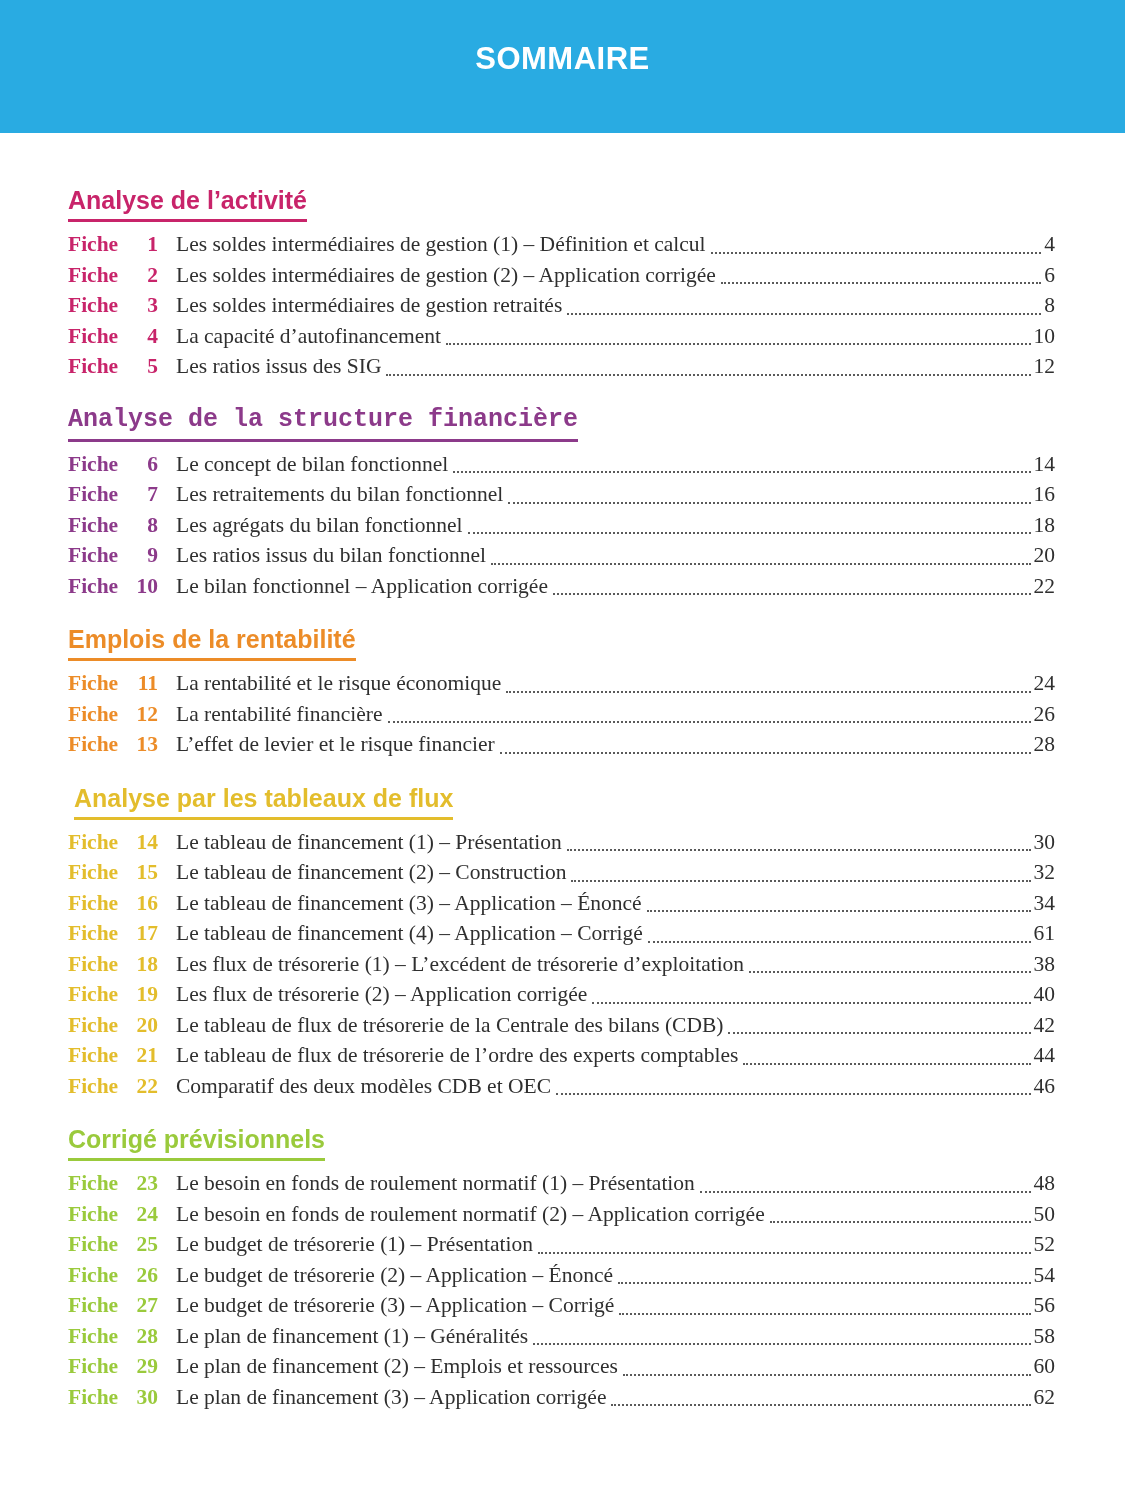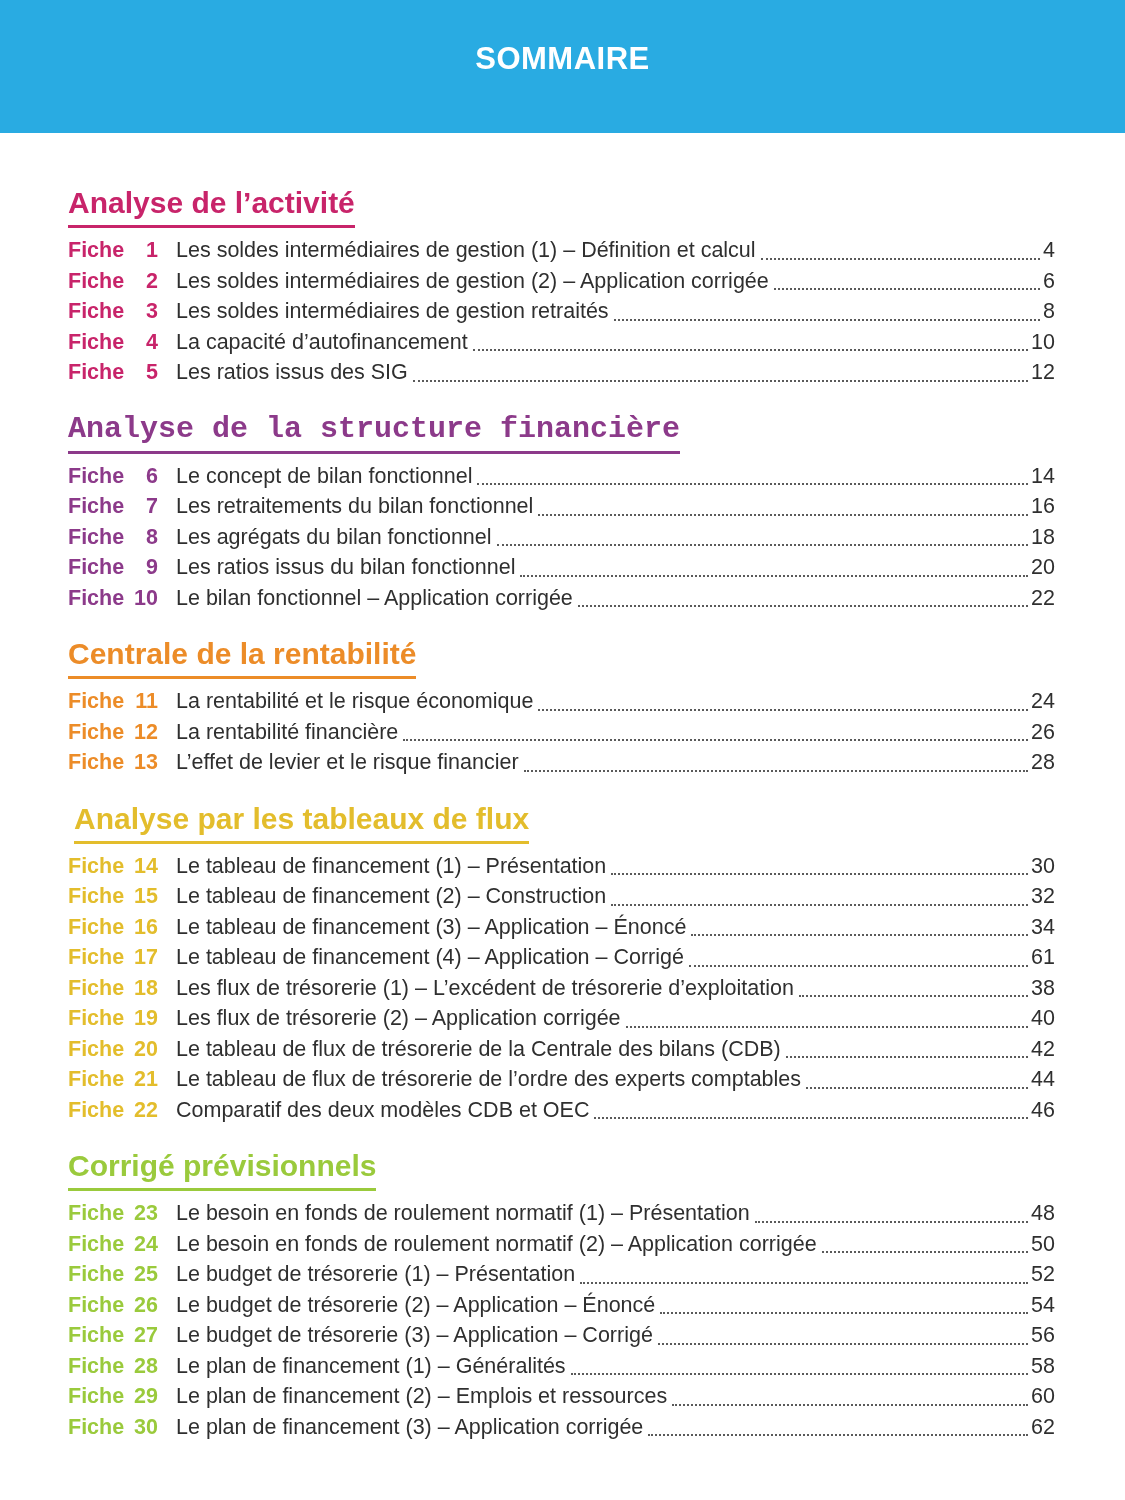--- a/index.html
+++ b/index.html
@@ -28,33 +28,34 @@
     letter-spacing: 0.5px;
     margin: 0;
     padding-bottom: 16px;
   }
   .content {
     padding: 52px 70px 0 68px;
   }
   .toc-section { margin-bottom: 20px; }
   .section-heading {
     display: inline-block;
-    font-size: 30px;
+    font-size: 25px;
     font-weight: 700;
     line-height: 1.2;
     padding-bottom: 4px;
     border-bottom: 3px solid currentColor;
     margin: 0 0 10px 0;
   }
   .entry-row {
     display: flex;
     align-items: baseline;
     height: 30.5px;
     font-size: 21.5px;
     color: #2f2f2f;
+    font-family: Liberation Serif, serif;
   }
   .fiche-label {
     display: inline-flex;
     justify-content: space-between;
     width: 90px;
     flex: none;
     font-weight: 700;
   }
   .entry-title {
     flex: none;
@@ -186,21 +187,21 @@
               <span>10</span>
             </span>
     <span class="entry-title">Le bilan fonctionnel – Application corrigée</span>
     <span class="dot-leader"></span>
     <span class="entry-page">22</span>
   </div>
 </div>
   </section>
 
   <section class="toc-section">
-    <h2 class="section-heading" style="color: rgb(236, 140, 40);">Centrale de la rentabilité</h2>
+    <h2 class="section-heading" style="color: rgb(236, 140, 40);">Emplois de la rentabilité</h2>
     <div>
   <div class="entry-row">
     <span class="fiche-label" style="color: rgb(236, 140, 40);">
               <span>Fiche</span>
               <span>11</span>
             </span>
     <span class="entry-title">La rentabilité et le risque économique</span>
     <span class="dot-leader"></span>
     <span class="entry-page">24</span>
   </div>

